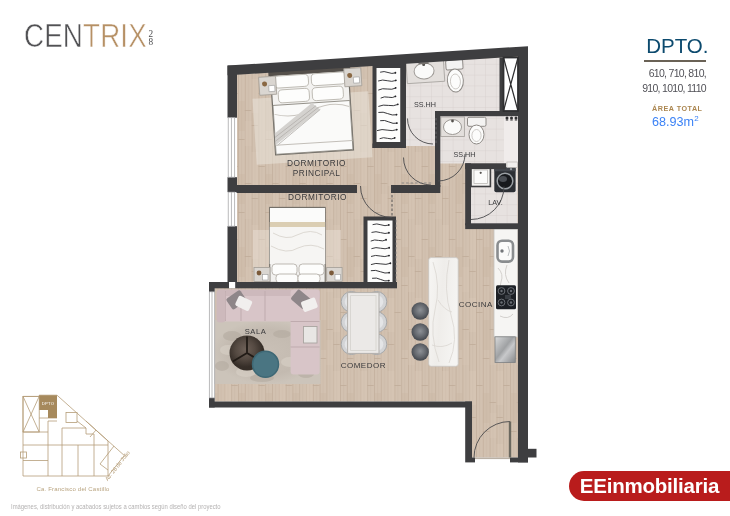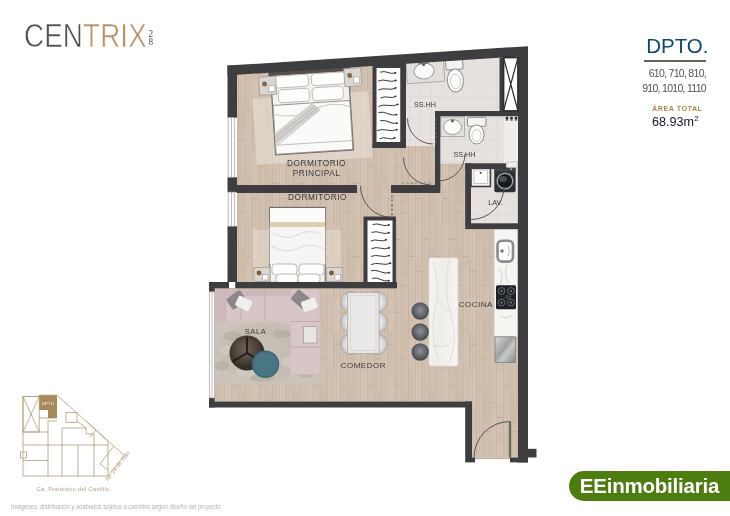--- a/index.html
+++ b/index.html
@@ -12,22 +12,22 @@
   #logo .g{color:#b69065;}
   #logo .n28{display:inline-block;vertical-align:top;margin-top:11.5px;margin-left:2px;
     font-size:11px;line-height:8.8px;-webkit-text-stroke:0;color:#4a4a4c;font-weight:normal;letter-spacing:0;
     font-family:"Liberation Serif",serif;}
   #dpto{right:24px;top:34px;text-align:right;color:#4c4c52;}
   #dpto .t{font-size:20.5px;letter-spacing:0px;color:#0c4a6e;margin-right:-2.5px;}
   #dpto .ln{margin:2px 0 4px auto;width:62px;height:1.6px;background:#6a6256;}
   #dpto .nums{font-size:10.5px;line-height:15px;color:#515157;letter-spacing:-0.7px;}
   #area{right:29px;top:103.5px;text-align:left;}
   #area .a{font-size:7.2px;font-weight:bold;color:#ab8650;letter-spacing:0.5px;margin-right:-1.5px;}
-  #area .m{font-size:12.6px;color:#0f172a;margin-top:1px;}
-  #pill{left:568.5px;top:471px;width:162px;height:29.6px;background:#4d7c0f;border-radius:15px 0 0 15px;}
+  #area .m{font-size:12.6px;color:#3b82f6;margin-top:1px;}
+  #pill{left:568.5px;top:471px;width:162px;height:29.6px;background:#b91c1c;border-radius:15px 0 0 15px;}
   #pill span{display:block;text-align:center;color:#fff;font-weight:bold;font-size:20.5px;
     line-height:29.6px;letter-spacing:-0.2px;}
   #foot{left:10.5px;top:502.5px;font-size:7px;color:#b4b2b2;white-space:nowrap;
         transform:scaleX(0.84);transform-origin:0 0;}
 </style>
 </head>
 <body>
 <div class="abs" id="logo">CEN<span class="g">TRIX</span><span class="n28">2<br>8</span></div>
 <div class="abs" id="dpto">
   <div class="t">DPTO.</div>

